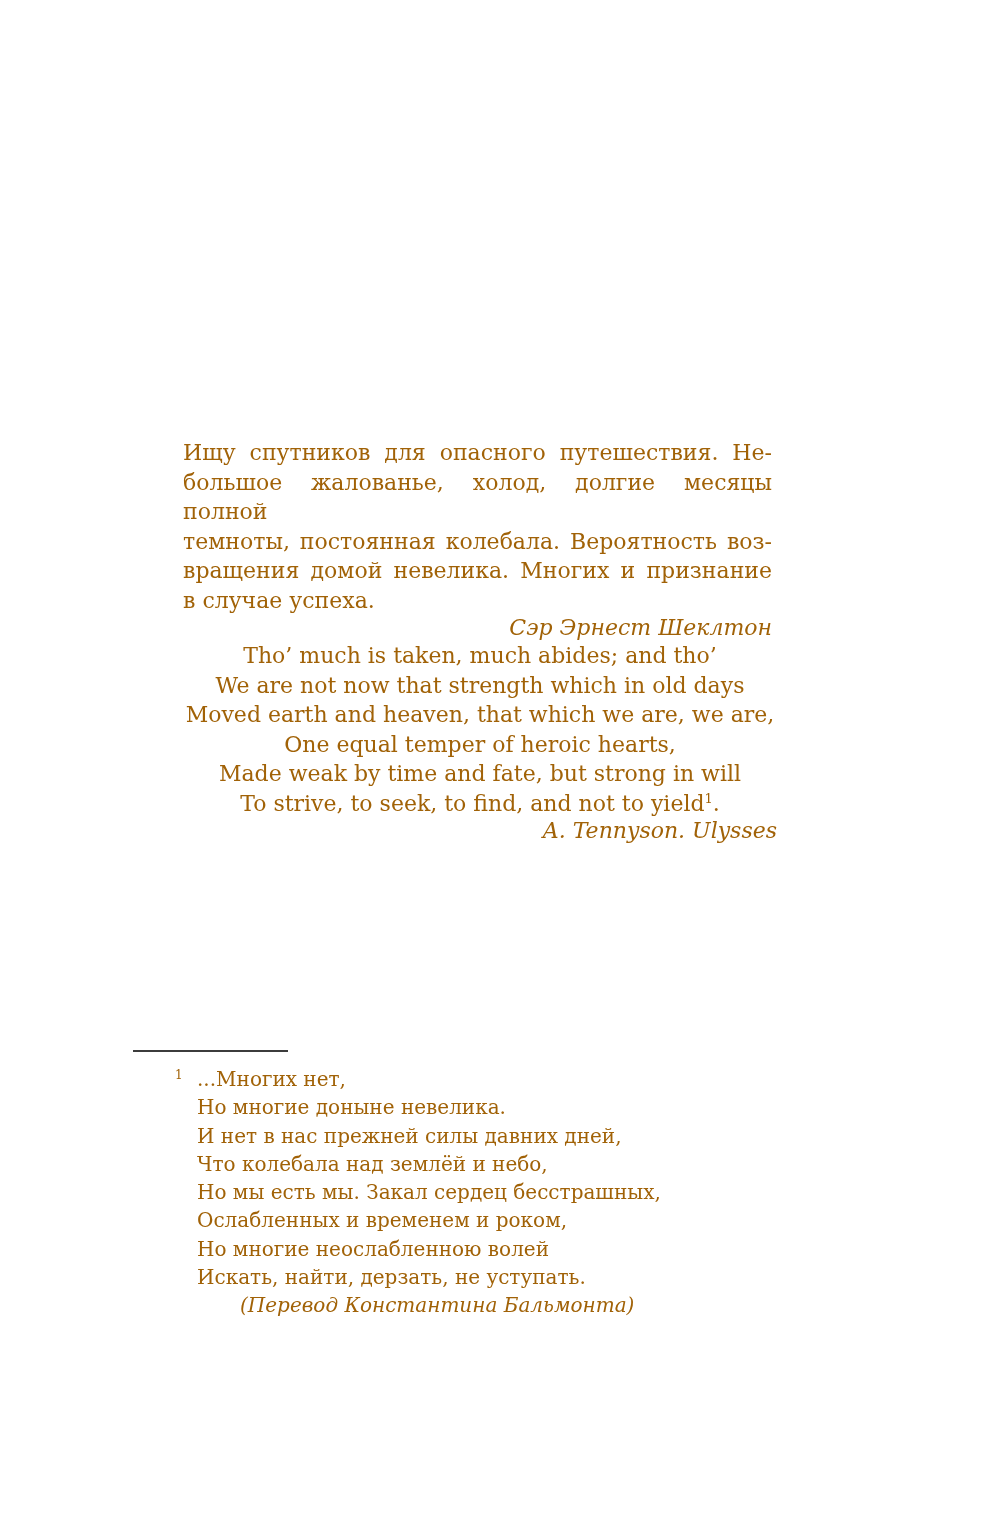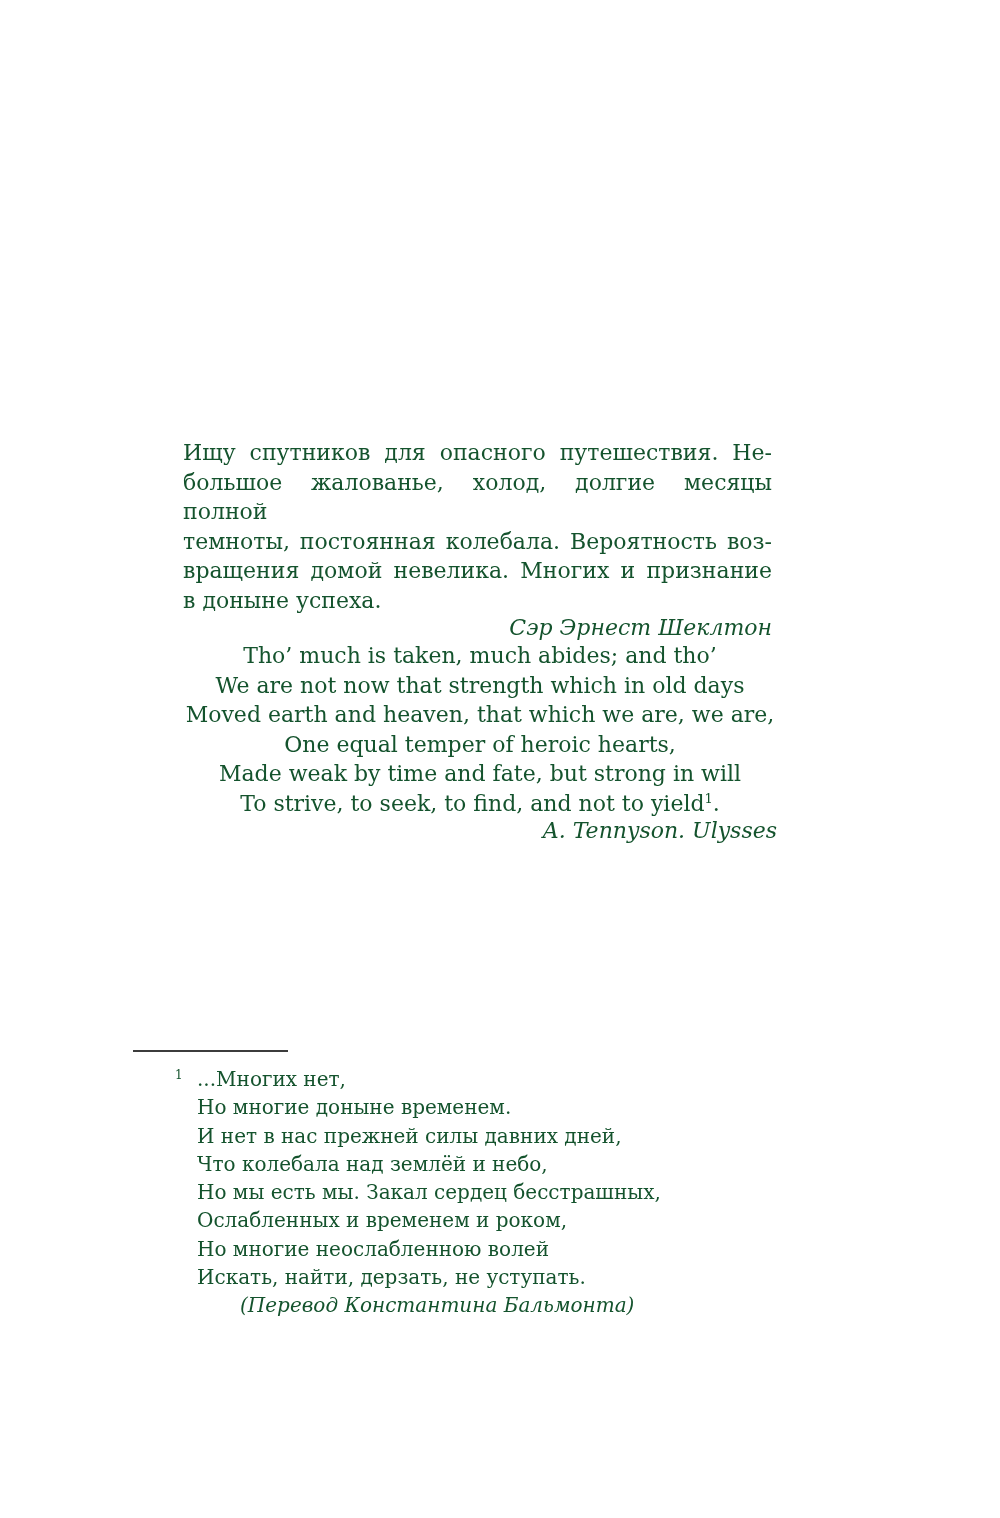--- a/index.html
+++ b/index.html
@@ -6,21 +6,21 @@
     margin: 0;
     padding: 0;
     background: #ffffff;
   }
   .page {
     position: relative;
     width: 1000px;
     height: 1518px;
     background: #ffffff;
     font-family: "DejaVu Serif", "Liberation Serif", serif;
-    color: #14532d;
+    color: #a16207;
     overflow: hidden;
   }
   
   .epigraph-ru {
     position: absolute;
     left: 183px;
     top: 438px;
     width: 589px;
     font-size: 22px;
     line-height: 29.5px;
@@ -93,21 +93,21 @@
 <body>
 
 <div class="page">
 
   <section class="epigraph-ru">
     <div class="ru-par">
       <div class="jline">Ищу спутников для опасного путешествия. Не-</div>
       <div class="jline">большое жалованье, холод, долгие месяцы полной</div>
       <div class="jline">темноты, постоянная колебала. Вероятность воз-</div>
       <div class="jline">вращения домой невелика. Многих и признание</div>
-      <div class="lastline">в доныне успеха.</div>
+      <div class="lastline">в случае успеха.</div>
     </div>
     <div class="attribution">Сэр Эрнест Шеклтон</div>
   </section>
 
   <section class="epigraph-en">
     <div class="poem-line">Tho’ much is taken, much abides; and tho’</div>
     <div class="poem-line">We are not now that strength which in old days</div>
     <div class="poem-line">Moved earth and heaven, that which we are, we are,</div>
     <div class="poem-line">One equal temper of heroic hearts,</div>
     <div class="poem-line">Made weak by time and fate, but strong in will</div>
@@ -116,21 +116,21 @@
     </div>
     <div class="attribution">A. Tennyson. Ulysses</div>
   </section>
 
   <section class="footnote">
     <div class="fn-rule"></div>
     <div class="fn-body">
       <div class="fn-line">
         <sup class="fn-marker">1</sup><span>...Многих нет,</span>
       </div>
-      <div class="fn-line">Но многие доныне временем.</div>
+      <div class="fn-line">Но многие доныне невелика.</div>
       <div class="fn-line">И нет в нас прежней силы давних дней,</div>
       <div class="fn-line">Что колебала над землёй и небо,</div>
       <div class="fn-line">Но мы есть мы. Закал сердец бесстрашных,</div>
       <div class="fn-line">Ослабленных и временем и роком,</div>
       <div class="fn-line">Но многие неослабленною волей</div>
       <div class="fn-line">Искать, найти, дерзать, не уступать.</div>
       <div class="fn-credit">(Перевод Константина Бальмонта)</div>
     </div>
   </section>
 

